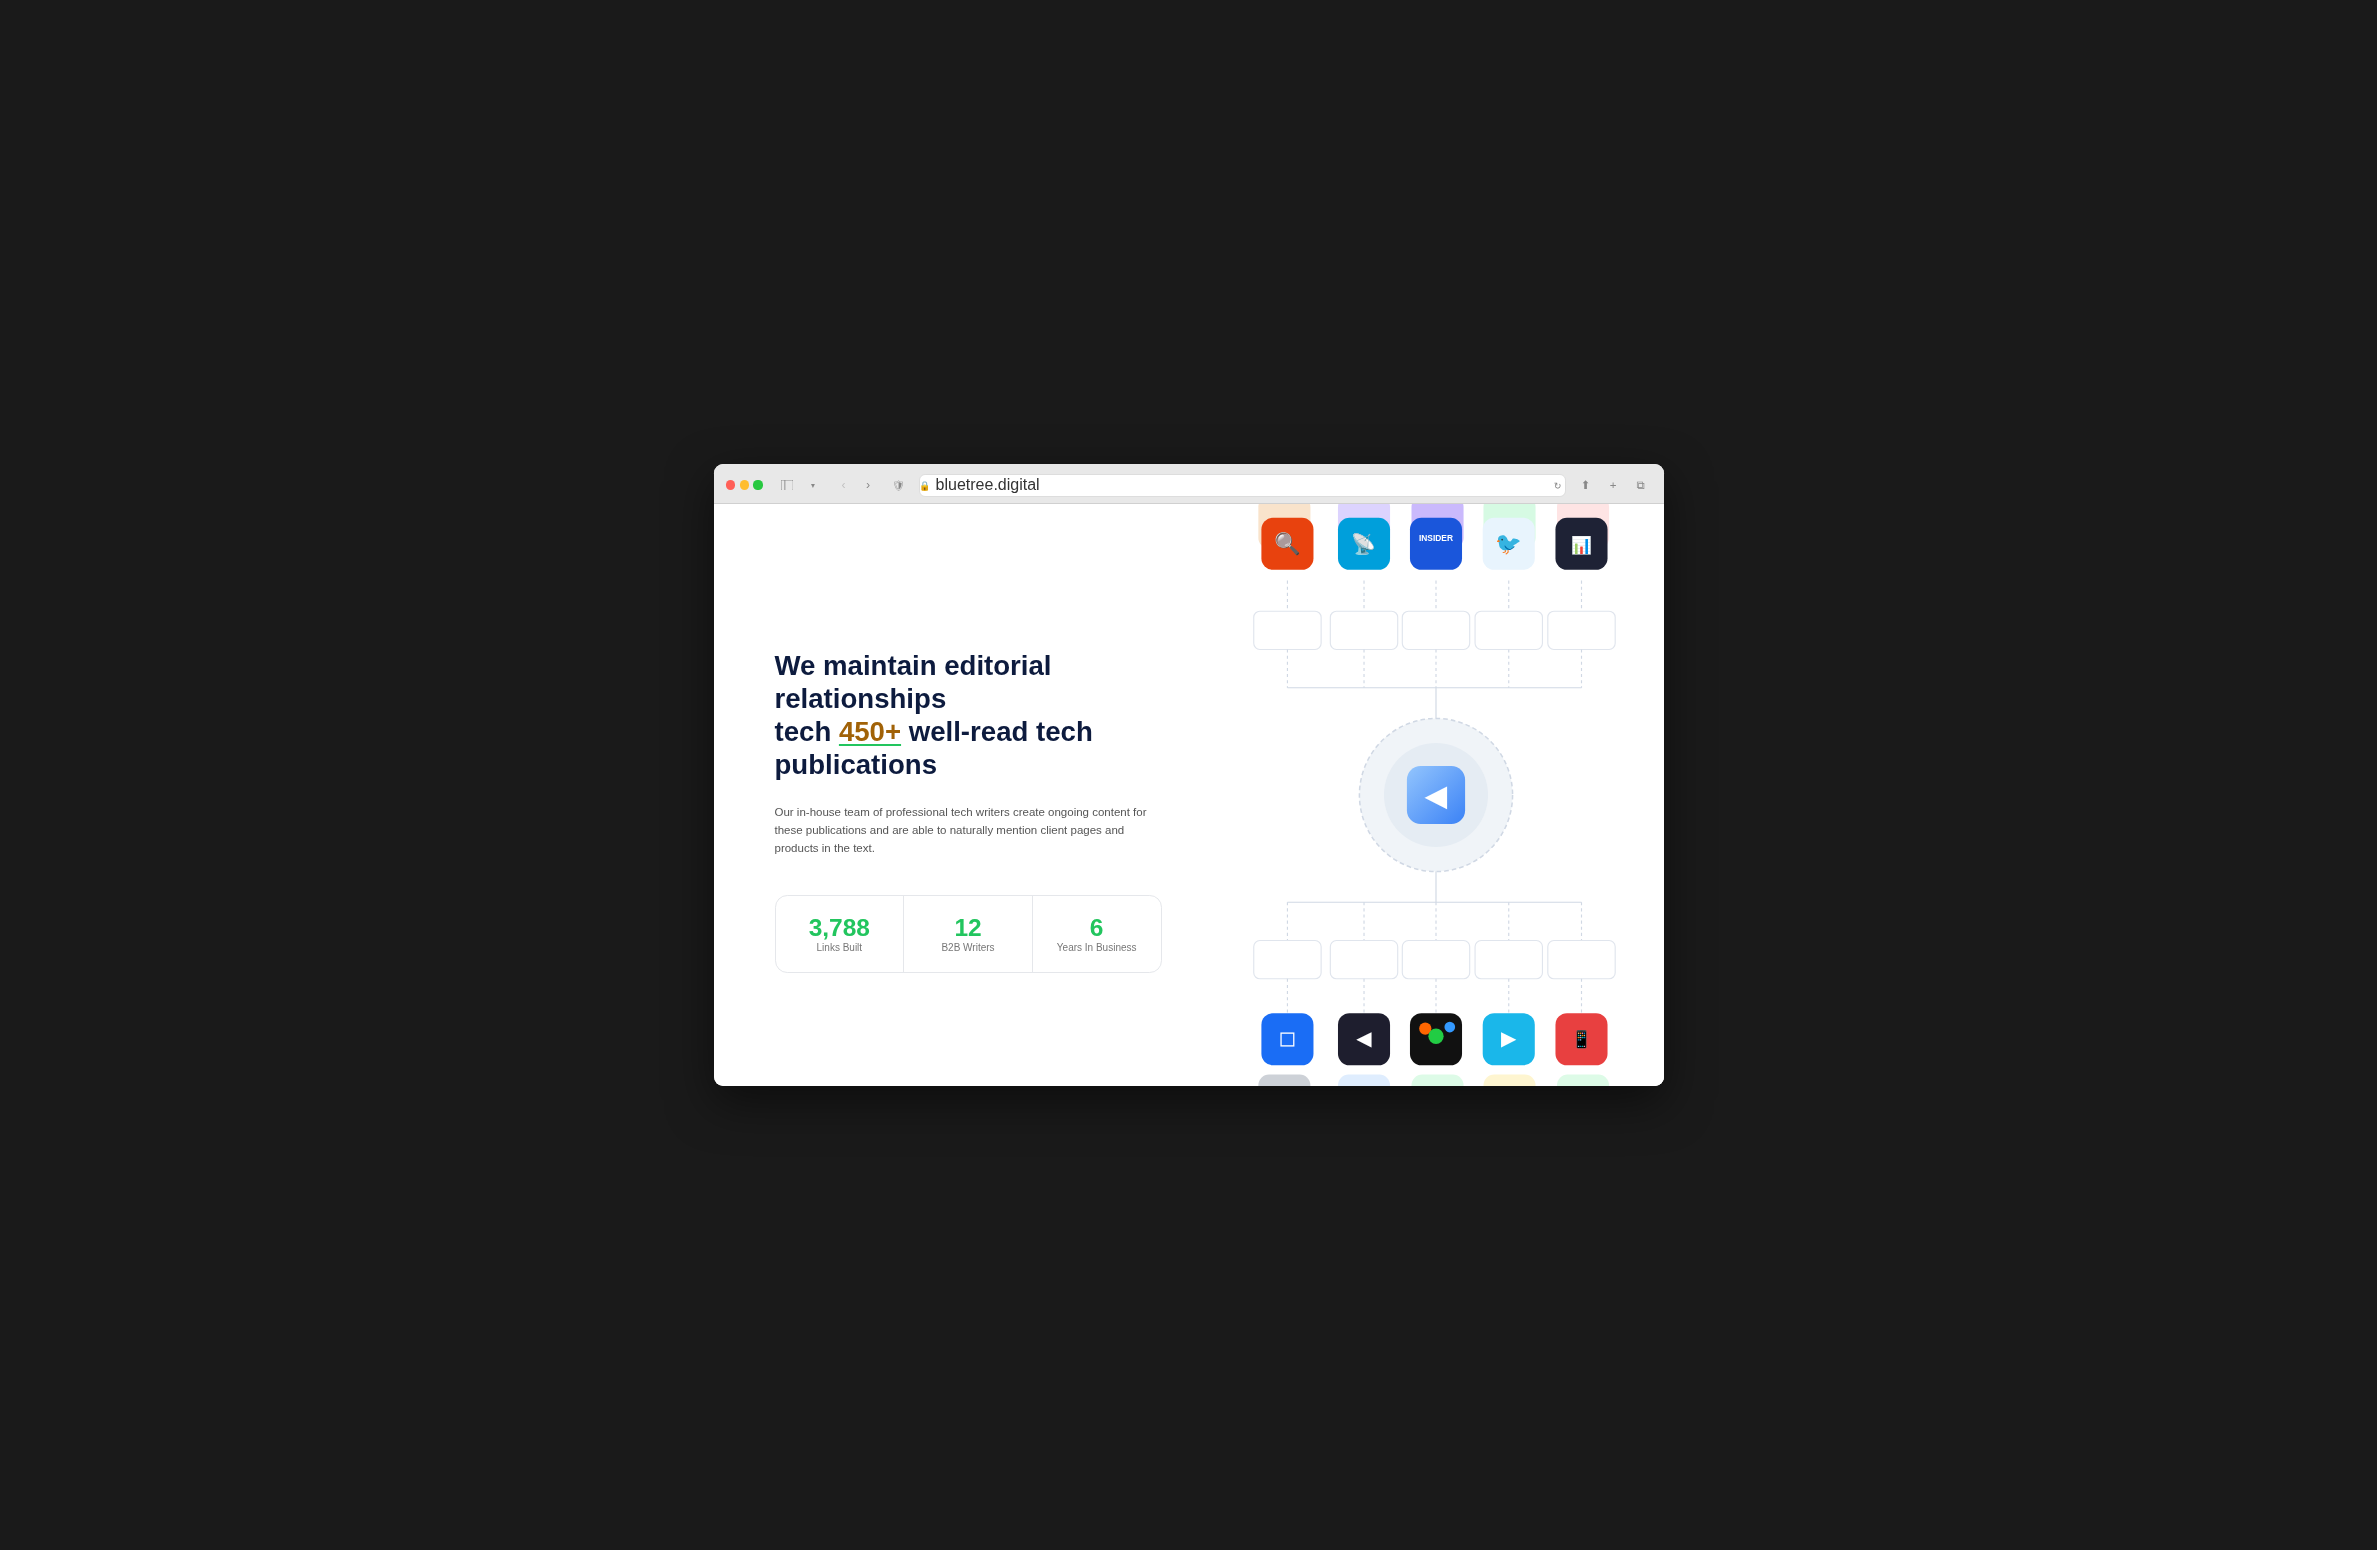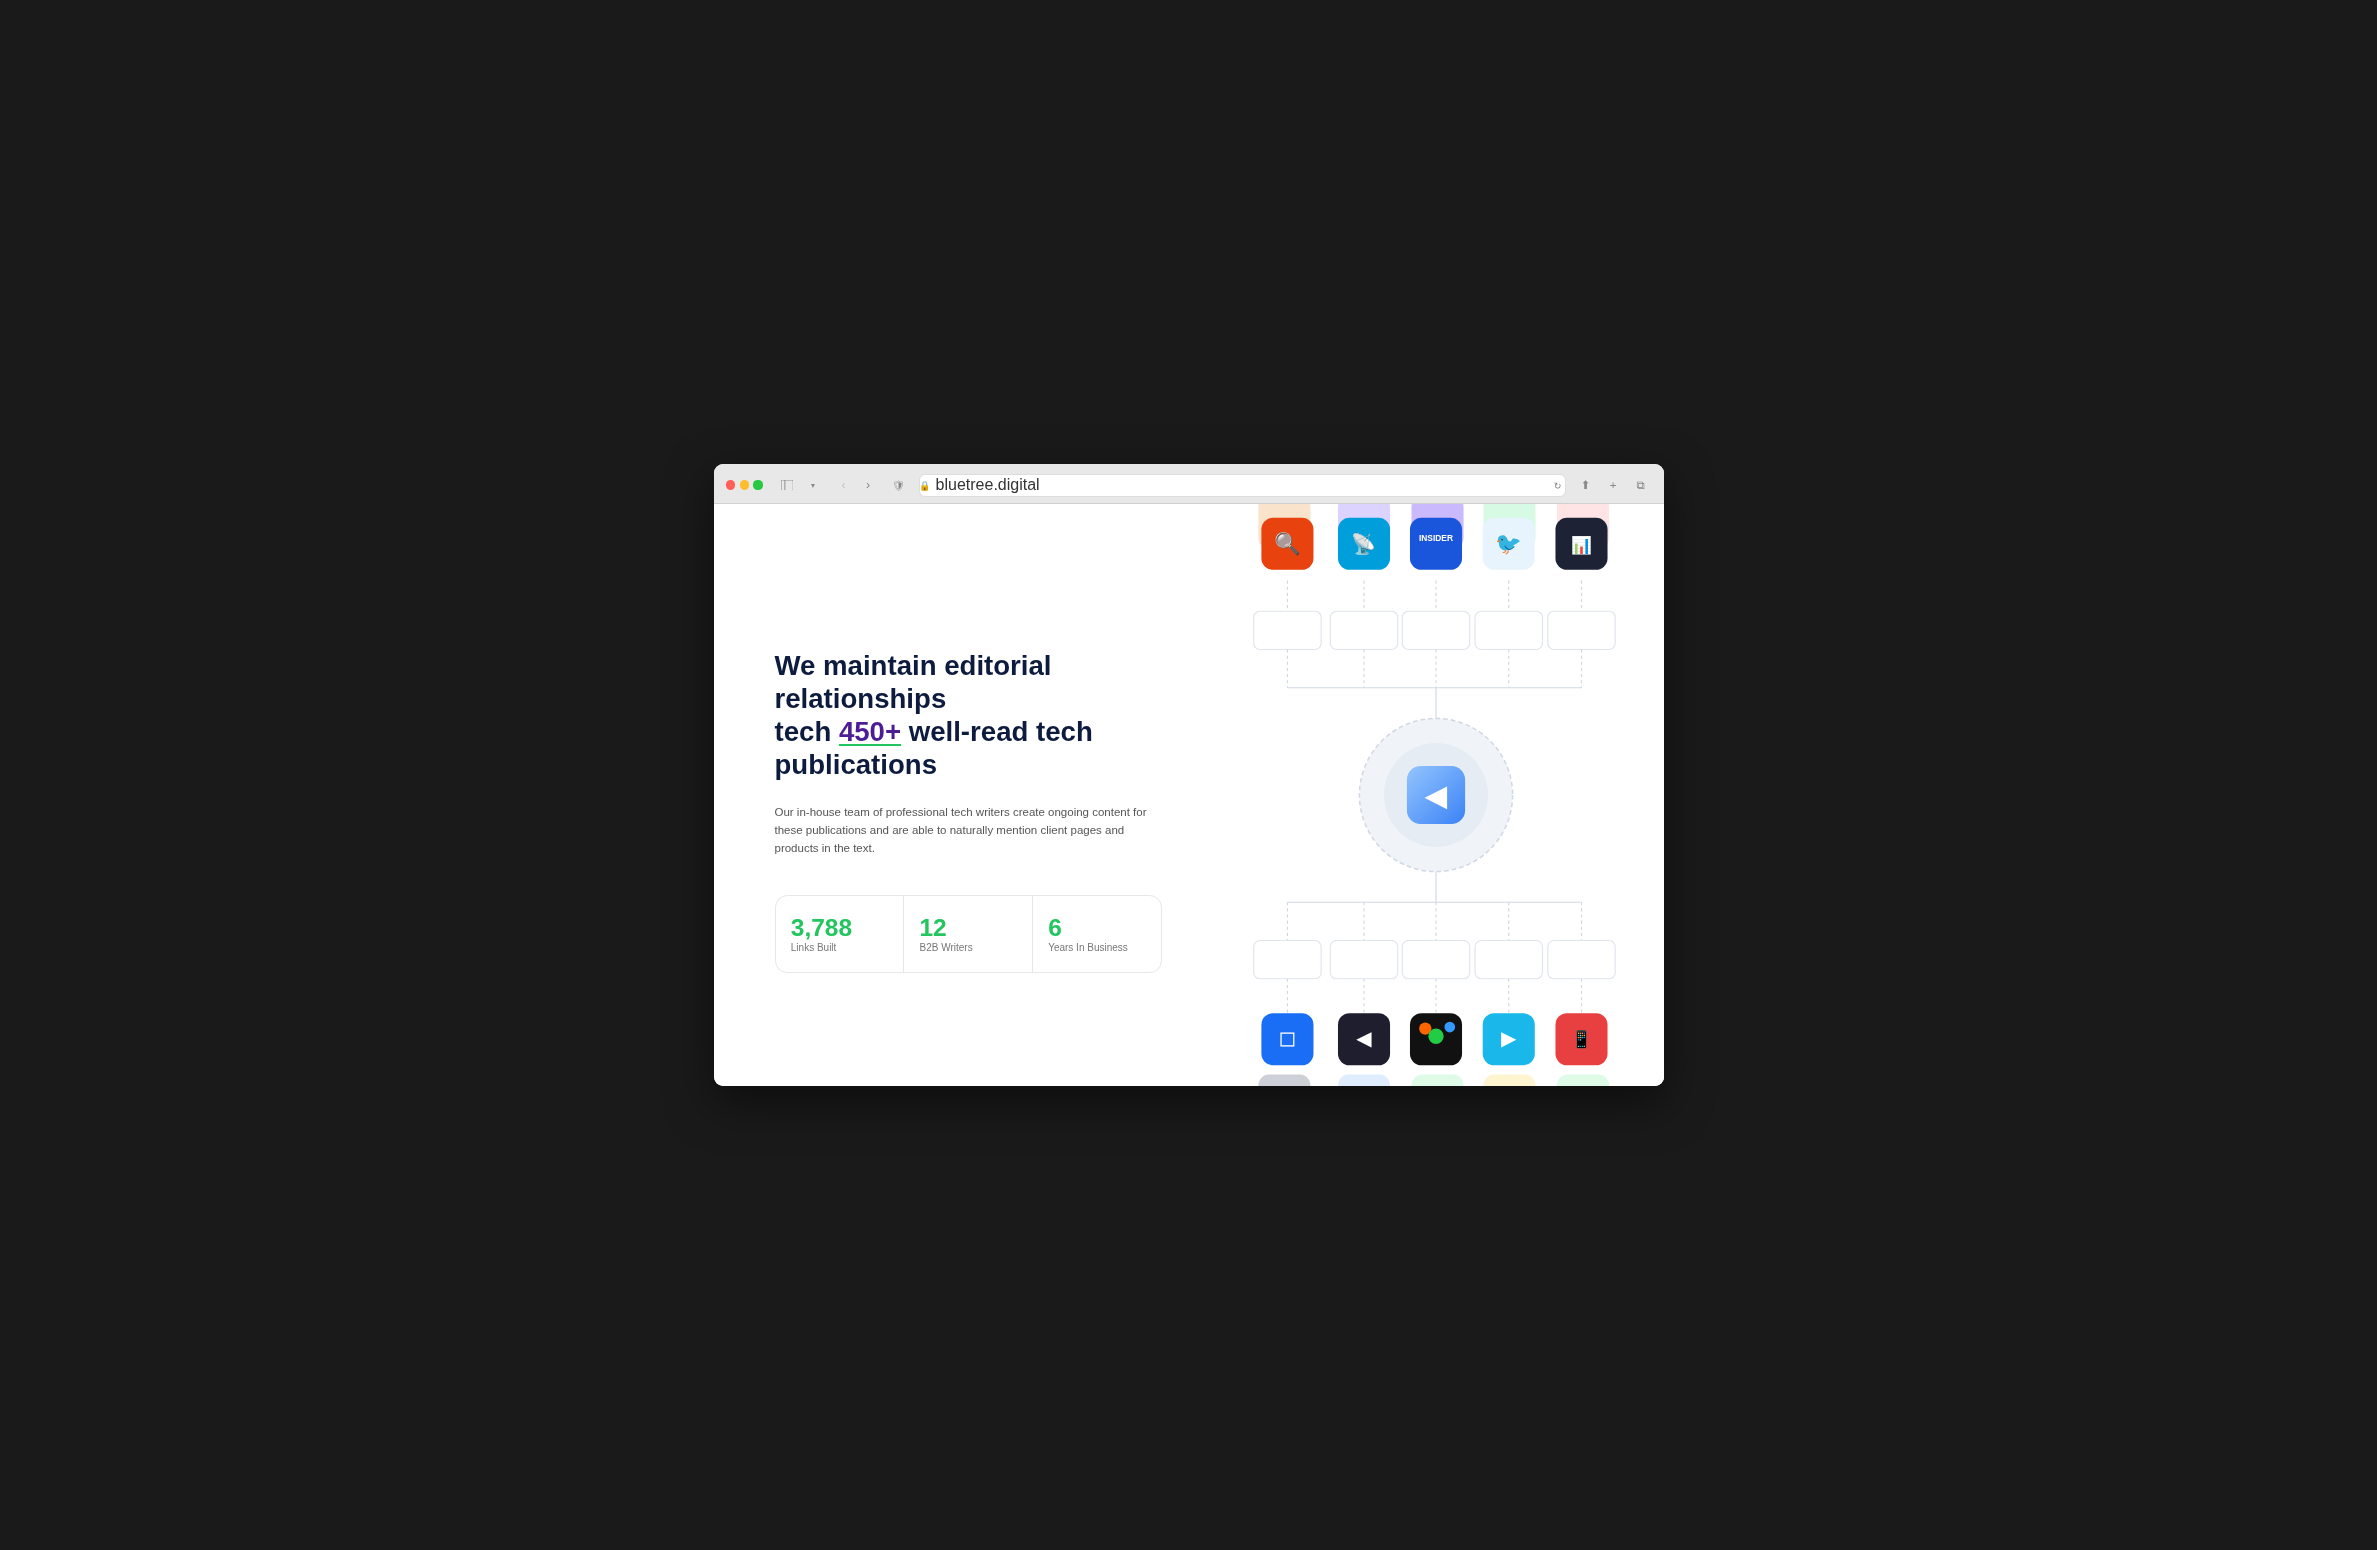--- a/index.html
+++ b/index.html
@@ -121,21 +121,21 @@
       margin-top: 32px;
     }
     .heading {
       font-size: 27.6px;
       font-weight: 700;
       color: #0d1b3e;
       line-height: 1.2;
       margin-bottom: 21.4px;
     }
     .heading .highlight {
-      color: #4c1d95;
+      color: #a16207;
       text-decoration: underline;
       text-decoration-color: #22c55e;
       text-underline-offset: 3.1px;
     }
     .subtext {
       font-size: 11.5px;
       color: #555;
       line-height: 1.6;
       max-width: 383px;
       margin-bottom: 37px;
@@ -145,21 +145,21 @@
       border-radius: 12.3px;
       display: flex;
       max-width: 398px;
       overflow: hidden;
     }
     .stat-item {
       flex: 1;
       padding: 18.4px 15.3px;
       display: flex;
       flex-direction: column;
-      align-items: flex-start;
+      align-items: center;
       gap: 0;
     }
     .stat-item + .stat-item {
       border-left: 0.8px solid #e5e7eb;
     }
     .stat-number {
       font-size: 24.5px;
       font-weight: 700;
       color: #22c55e;
     }

